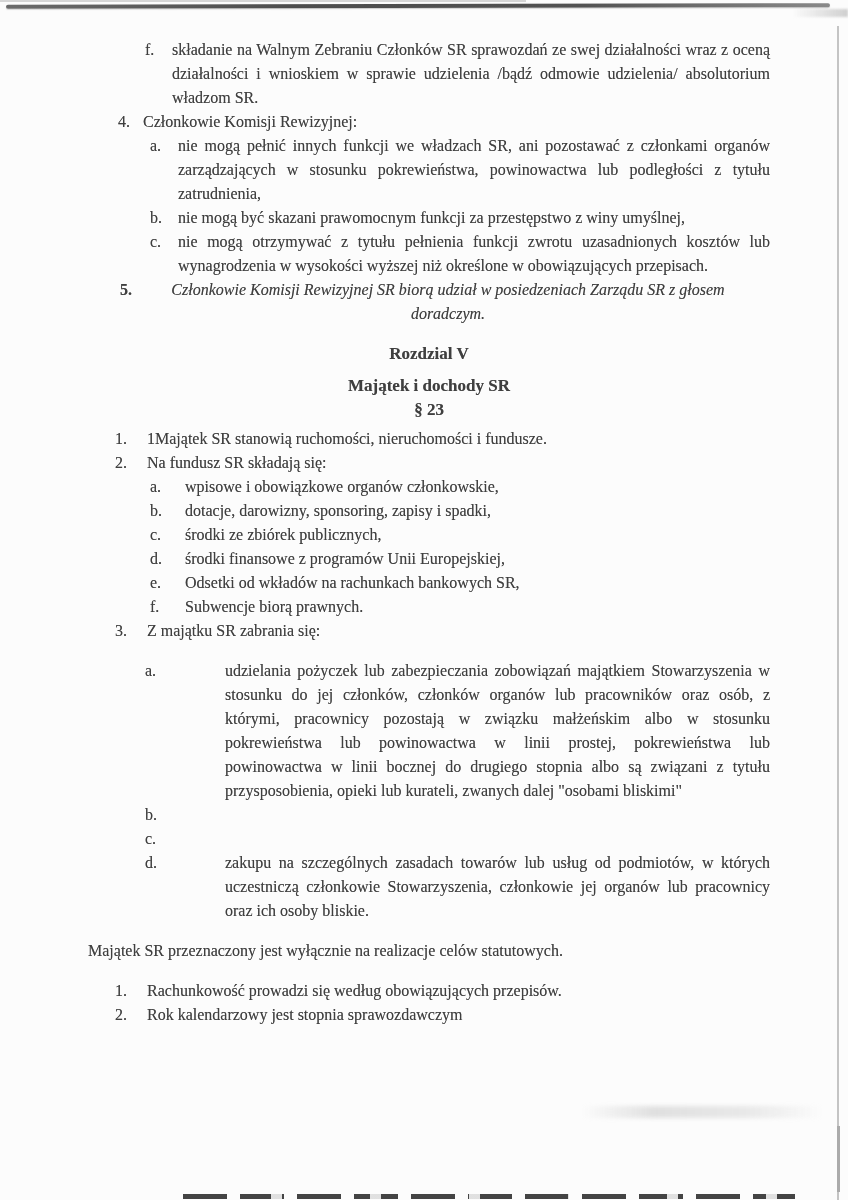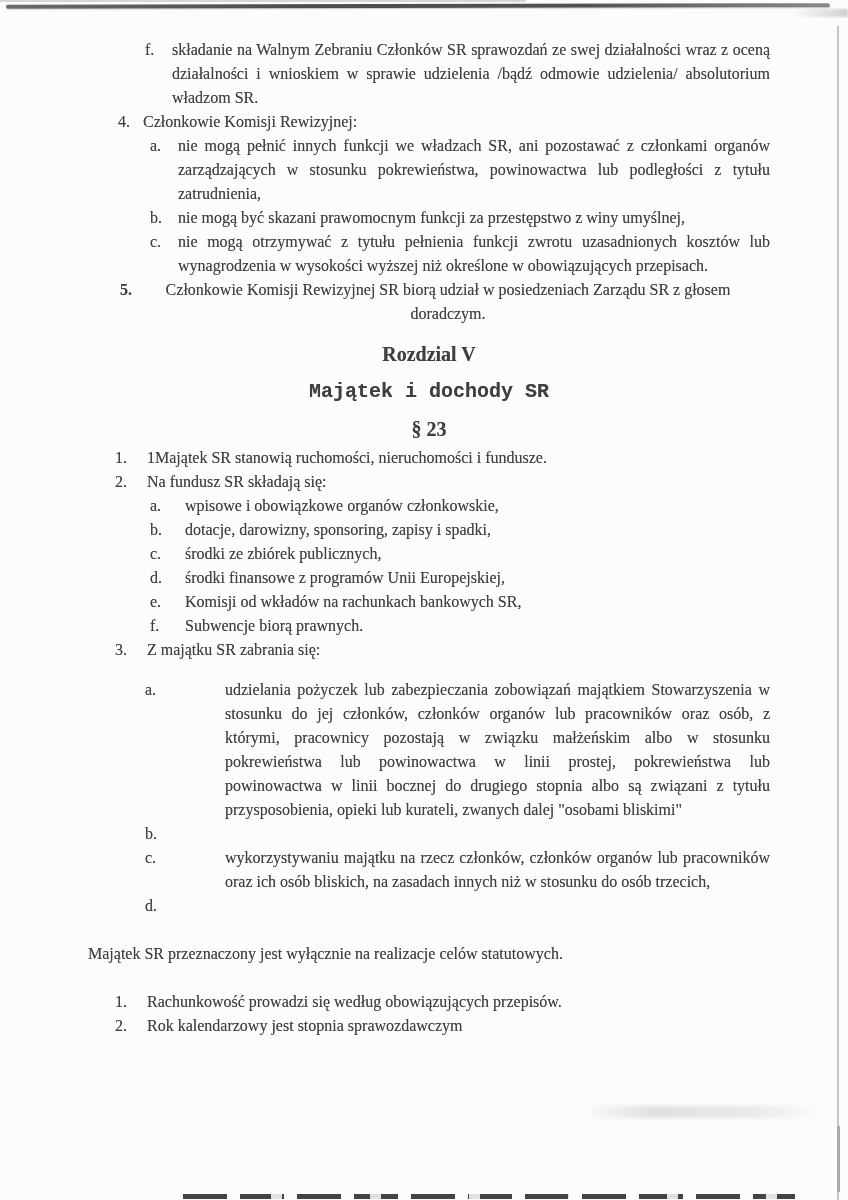--- a/index.html
+++ b/index.html
@@ -39,33 +39,33 @@
   .li { display:flex; }
   .li .m { flex:none; }
   .li .t { flex:1; }
   .j { text-align:justify; }
 
   .li-f  { margin-left:57px; }  .li-f  .m { width:27px; }
   .li-n1 { margin-left:30px; }  .li-n1 .m { width:25px; }
   .li-s4 { margin-left:62px; }  .li-s4 .m { width:28px; }
   .li-5  { margin-left:32px; margin-right:22px; }
   .li-5 .m { width:28px; font-weight:bold; }
-  .li-5 .t { text-align:center; }
+  .li-5 .t { text-align:center;font-style:italic; }
 
   .li-n2 { margin-left:27px; }  .li-n2 .m { width:32px; }
   .li-s2 { margin-left:62px; }  .li-s2 .m { width:35px; }
   .li-s3 { margin-left:57px; }  .li-s3 .m { width:80px; }
 
-  .h1 { text-align:center; font-weight:bold; font-size:20px; }
+  .h1 { text-align:center; font-weight:bold; font-size:17px; }
   .mt-chapter { margin-top:16px; }
-  .mt-sub { margin-top:14px;font-family:Liberation Mono, monospace; }
-  .mt-par { margin-top:13px; }
+  .mt-sub { margin-top:8px; }
+  .mt-par { }
   .mt-list { margin-top:5px; }
   .mt-gap { margin-top:16px; }
-  .mt-sm { margin-top:24px; }
+  .mt-sm { margin-top:16px; }
 </style>
 </head>
 <body>
 
 <div class="page">
 
   <div class="scan-top-faint"></div>
   <div class="scan-top-line"></div>
   <div class="scan-corner-smudge"></div>
   <div class="scan-right-line"></div>
@@ -130,45 +130,45 @@
     <div class="li li-s2">
       <span class="m">c.</span>
       <span class="t">środki ze zbiórek publicznych,</span>
     </div>
     <div class="li li-s2">
       <span class="m">d.</span>
       <span class="t">środki finansowe z programów Unii Europejskiej,</span>
     </div>
     <div class="li li-s2">
       <span class="m">e.</span>
-      <span class="t">Komisji od wkładów na rachunkach bankowych SR,</span>
+      <span class="t">Odsetki od wkładów na rachunkach bankowych SR,</span>
     </div>
     <div class="li li-s2">
       <span class="m">f.</span>
       <span class="t">Subwencje biorą prawnych.</span>
     </div>
 
     <div class="li li-n2">
       <span class="m">3.</span>
       <span class="t">Z majątku SR zabrania się:</span>
     </div>
 
     <div class="li li-s3 mt-gap">
       <span class="m">a.</span>
       <span class="t j">udzielania pożyczek lub zabezpieczania zobowiązań majątkiem Stowarzyszenia w stosunku do jej członków, członków organów lub pracowników oraz osób, z którymi, pracownicy pozostają w związku małżeńskim albo w stosunku pokrewieństwa lub powinowactwa w linii prostej, pokrewieństwa lub powinowactwa w linii bocznej do drugiego stopnia albo są związani z tytułu przysposobienia, opieki lub kurateli, zwanych dalej "osobami bliskimi"</span>
     </div>
     <div class="li li-s3">
       <span class="m">b.</span>
     </div>
     <div class="li li-s3">
       <span class="m">c.</span>
-      <span class="t j">wykorzystywaniu majątku na rzecz członków, członków organów lub pracowników oraz ich osób bliskich, na zasadach innych niż w stosunku do osób trzecich,</span>
     </div>
     <div class="li li-s3">
       <span class="m">d.</span>
+      <span class="t j">zakupu na szczególnych zasadach towarów lub usług od podmiotów, w których uczestniczą członkowie Stowarzyszenia, członkowie jej organów lub pracownicy oraz ich osoby bliskie.</span>
     </div>
 
     <div class="mt-sm">Majątek SR przeznaczony jest wyłącznie na realizacje celów statutowych.</div>
 
 
     <div class="li li-n2 mt-sm">
       <span class="m">1.</span>
       <span class="t">Rachunkowość prowadzi się według obowiązujących przepisów.</span>
     </div>
     <div class="li li-n2">

